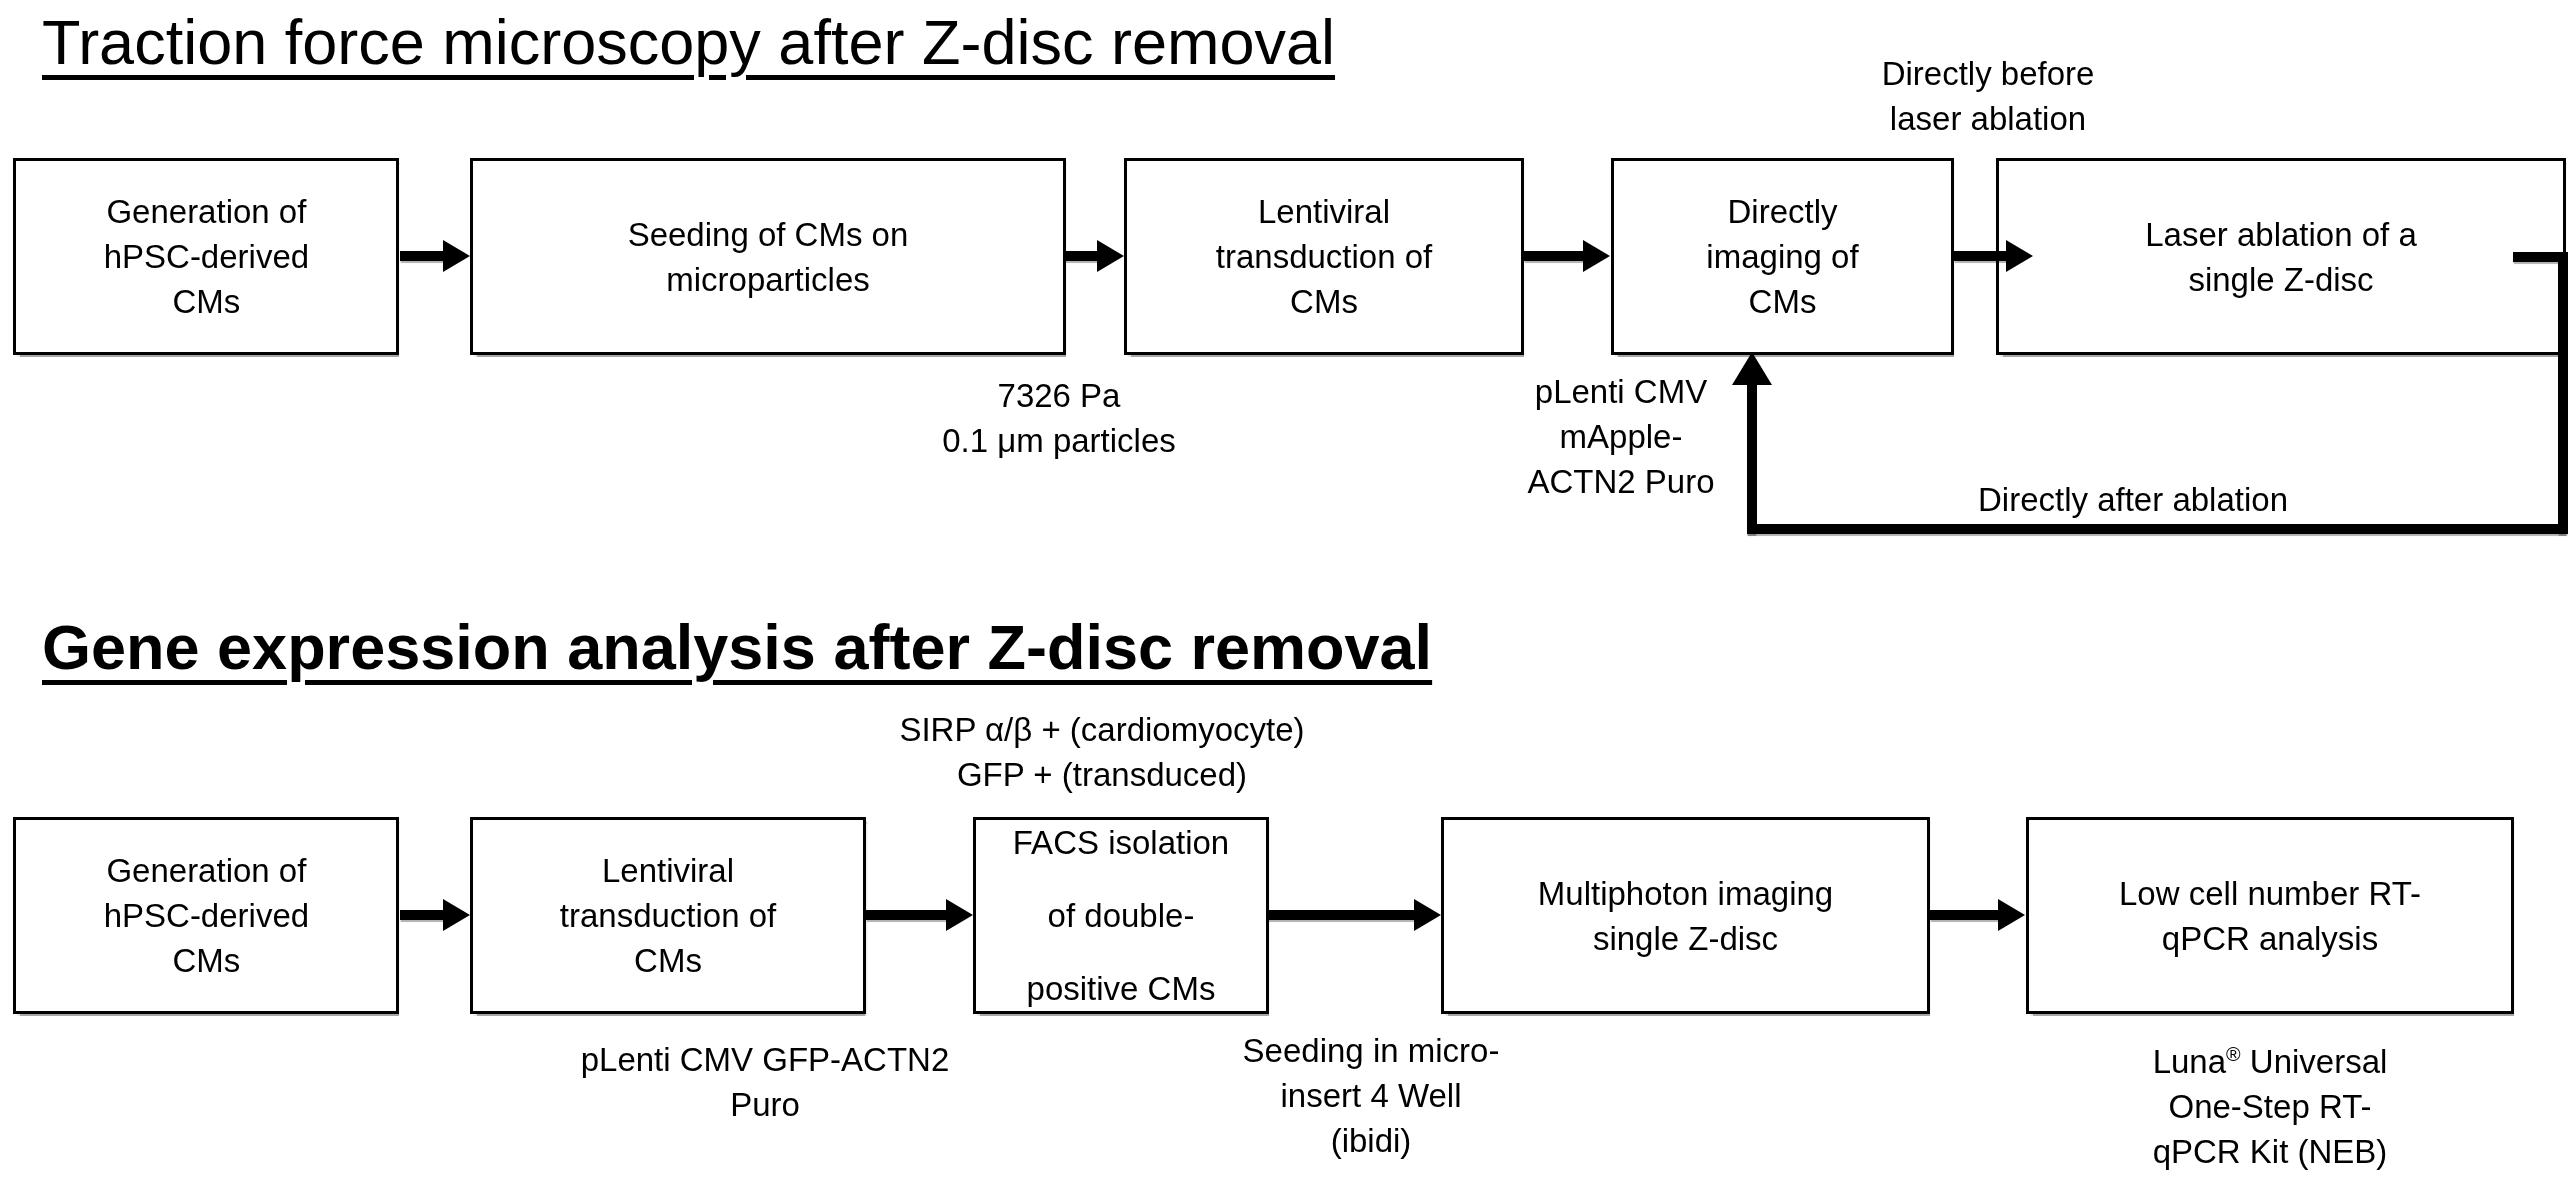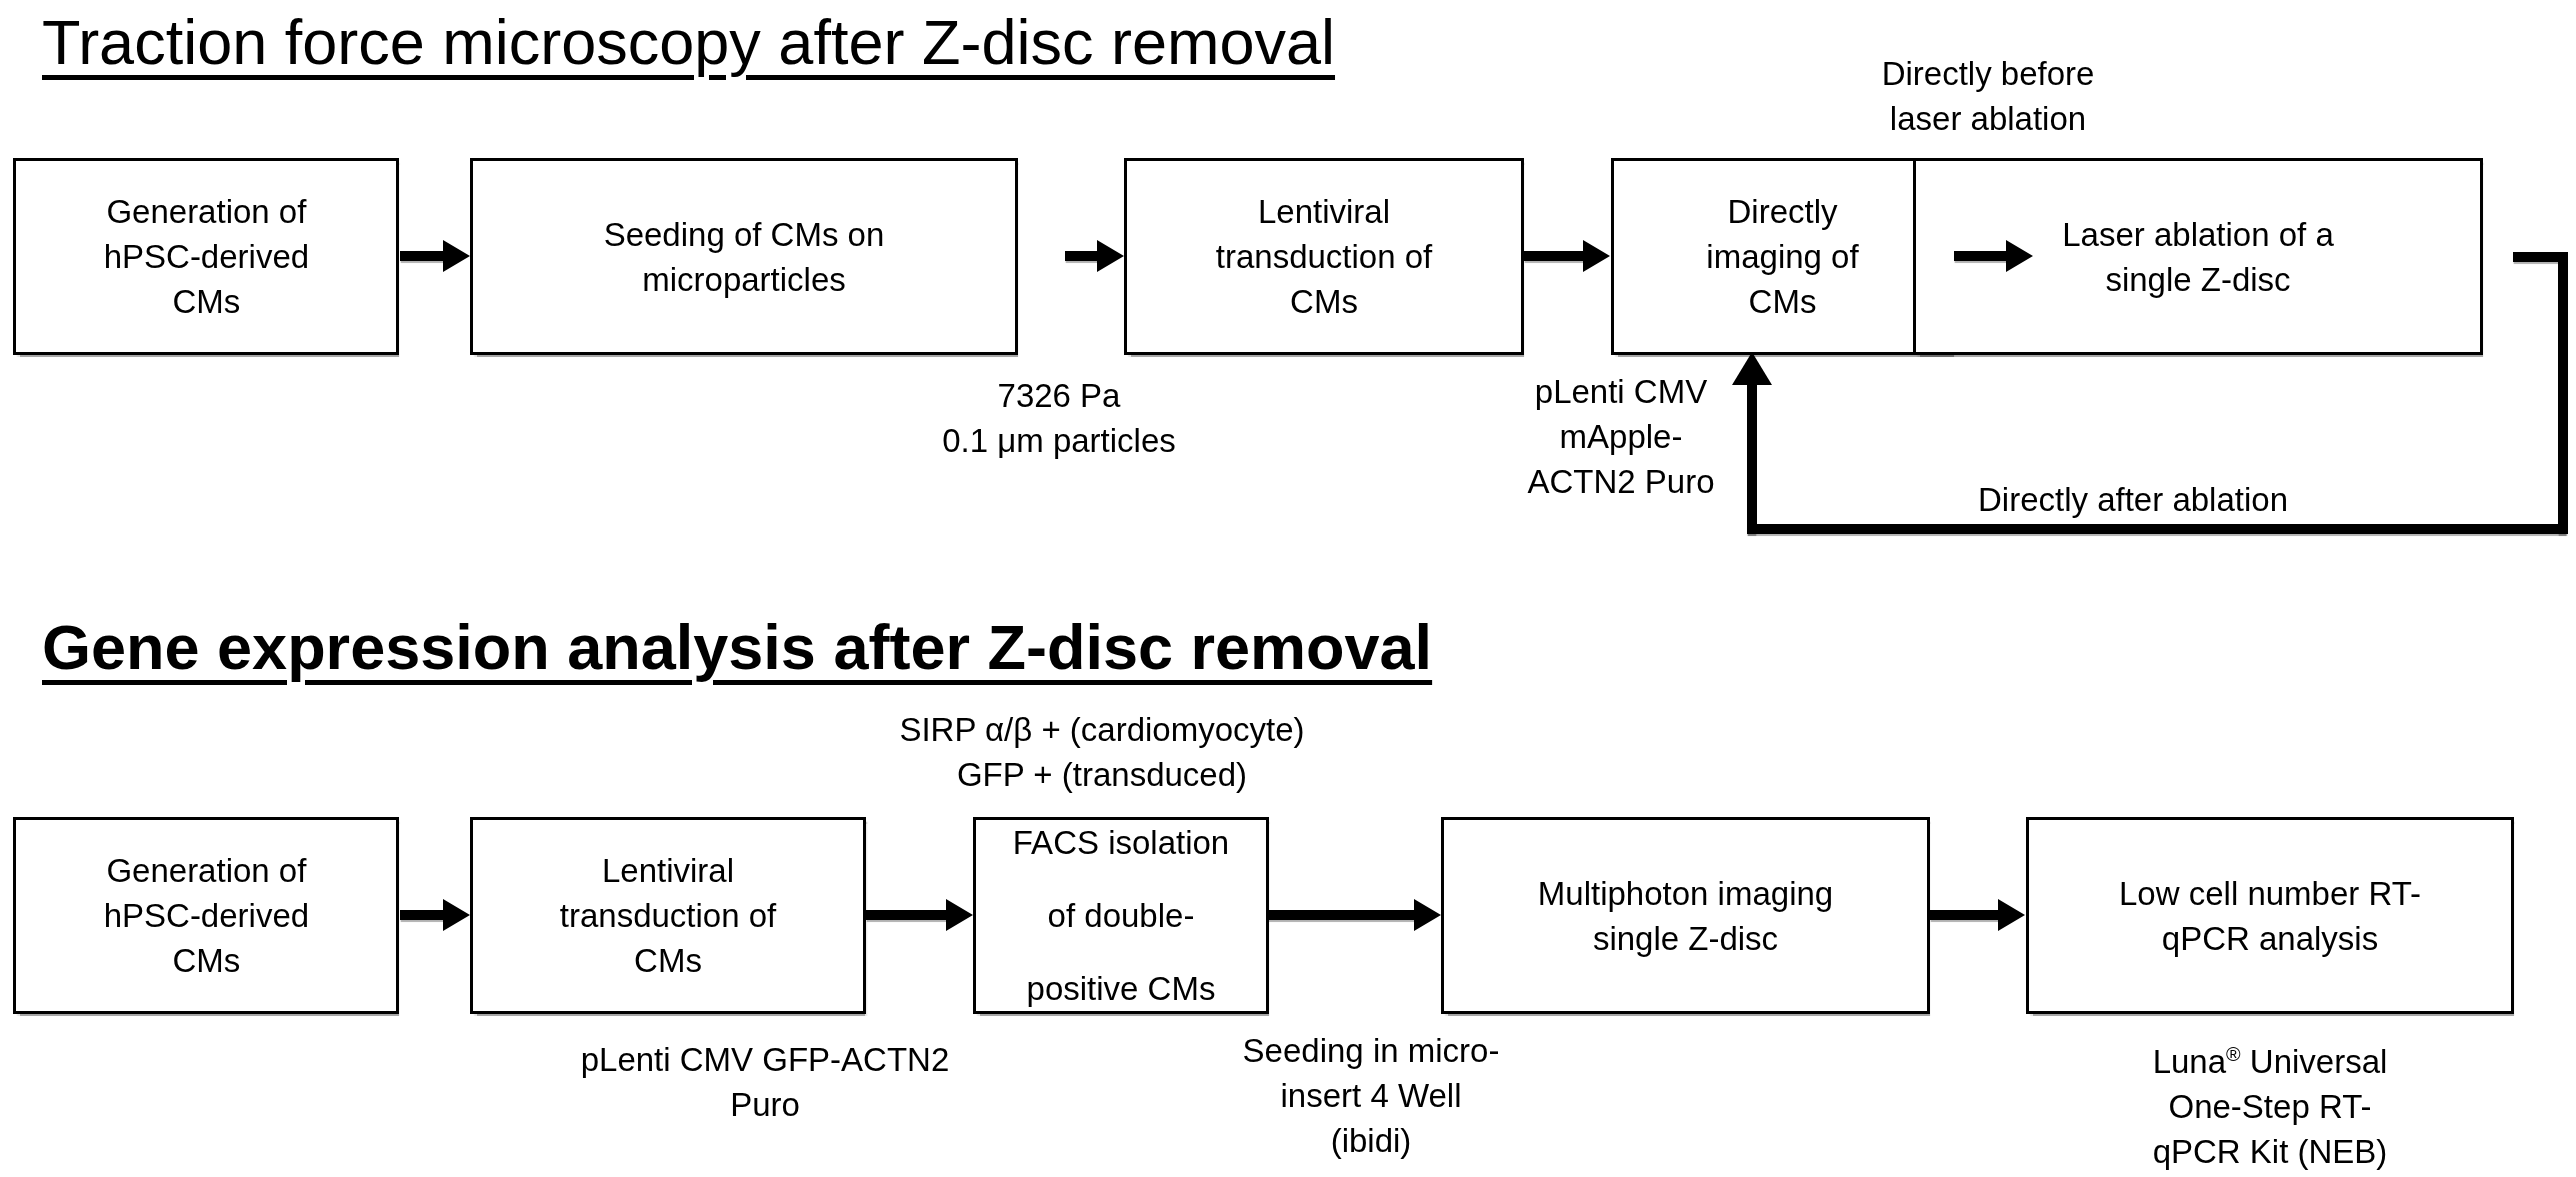--- a/index.html
+++ b/index.html
@@ -15,24 +15,24 @@
   #title-gene{top:614px;font-weight:bold;}
   .box{
     position:absolute;box-sizing:border-box;border:3.5px solid #000;background:#fff;
     display:flex;flex-direction:column;justify-content:center;align-items:center;
     text-align:center;font-size:33px;line-height:45px;
     box-shadow:2.1px 3.5px 1.4px -1.4px rgba(0,0,0,.35);
   }
   .r1{top:158px;height:197px;}
   .r2{top:817px;height:197px;}
   #t-b1{left:13.4px;width:386px;}
-  #t-b2{left:470px;width:548px;}
+  #t-b2{left:470px;width:596px;}
   #t-b3{left:1124px;width:400px;}
   #t-b4{left:1611px;width:343px;}
-  #t-b5{left:1913px;width:570px;}
+  #t-b5{left:1996px;width:570px;}
   #g-b1{left:13.4px;width:386px;}
   #g-b2{left:470px;width:396px;}
   #g-b3{left:973px;width:296px;justify-content:space-between;}
   #g-b4{left:1441px;width:489px;}
   #g-b5{left:2026px;width:488px;}
   .arrow{position:absolute;height:33px;}
   .ar1{top:240px;}
   .ar2{top:899px;}
   .arrow .shaft{
     position:absolute;left:0;right:24px;top:11.3px;height:10px;background:#000;

